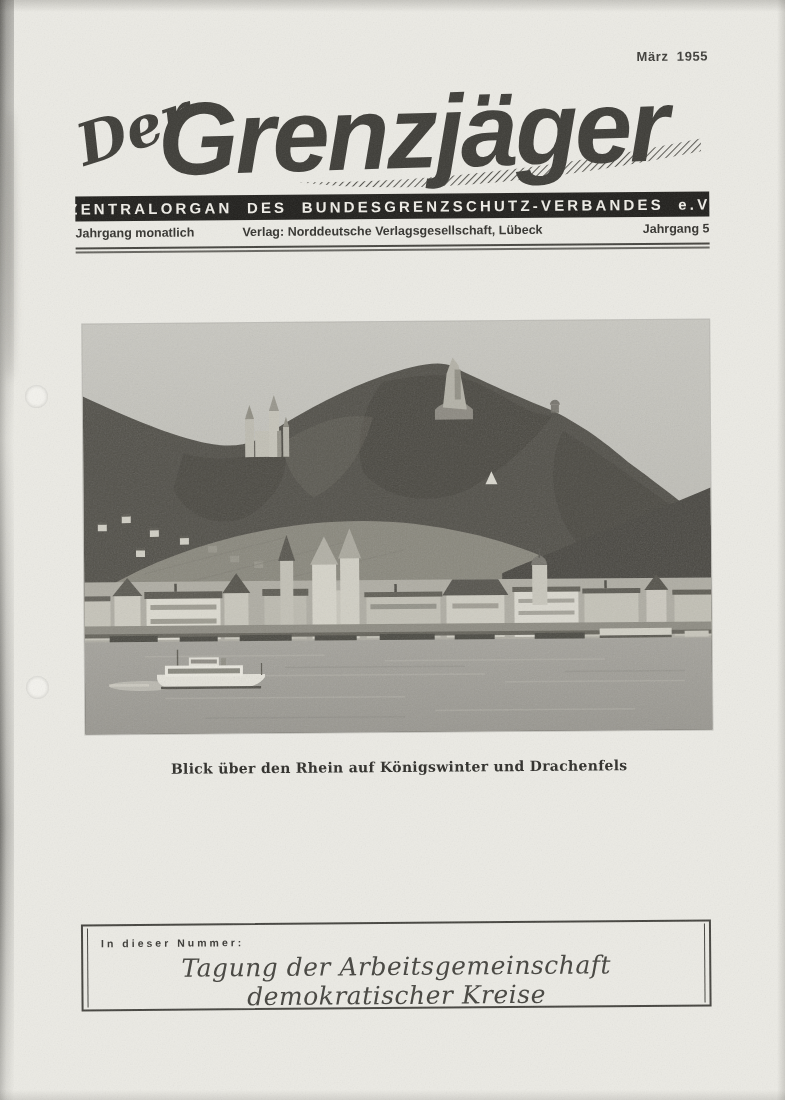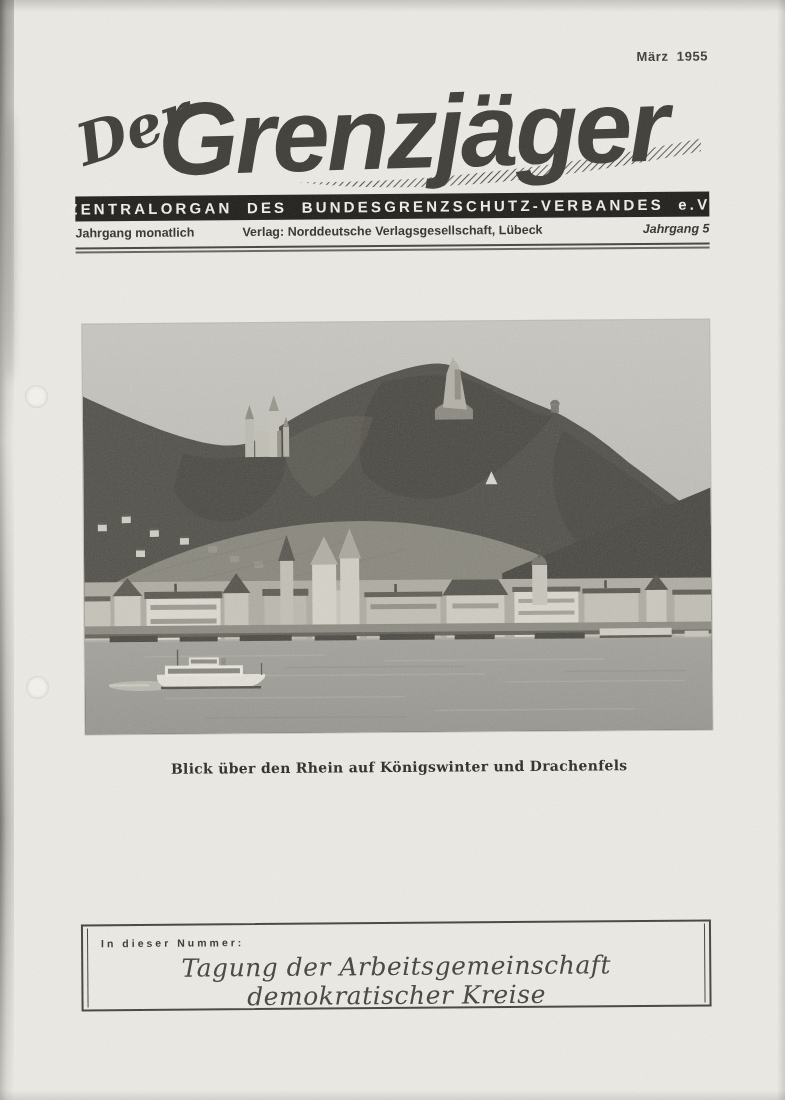--- a/index.html
+++ b/index.html
@@ -37,21 +37,21 @@
   .logo{position:absolute;left:78px;top:56px;width:634px;height:140px;}
   .logo svg{display:block;width:100%;height:100%;overflow:visible;}
   .banner{position:absolute;left:78px;top:194px;width:634px;height:25px;
     background:#21201d;display:flex;align-items:center;justify-content:center;}
   .banner span{color:#efede7;font-size:15px;font-weight:bold;letter-spacing:3.2px;word-spacing:7px;white-space:nowrap;}
   .info-row{position:absolute;left:78px;top:224px;width:634px;display:grid;
     grid-template-columns:1fr auto 1fr;align-items:baseline;
     font-size:12.5px;font-weight:bold;color:#34332f;}
   .info-row .left{justify-self:start;}
   .info-row .center{justify-self:center;}
-  .info-row .right{justify-self:end;font-style:italic;}
+  .info-row .right{justify-self:end;}
   .rule{position:absolute;left:78px;top:245px;width:634px;height:2px;
     border-top:2px solid #45443f;border-bottom:2px solid rgba(69,68,63,.8);}
 
   
   .photo{position:absolute;left:84px;top:322px;width:627px;height:410px;margin:0;
     background:#b9b7b0;box-shadow:0 0 0 1px rgba(60,58,54,.25);}
   .photo svg{display:block;width:100%;height:100%;}
   .caption{position:absolute;left:84px;top:759px;width:627px;text-align:center;
     font-family:"DejaVu Serif",serif;font-weight:bold;font-size:14px;color:#2f2e2a;letter-spacing:.3px;}
 

